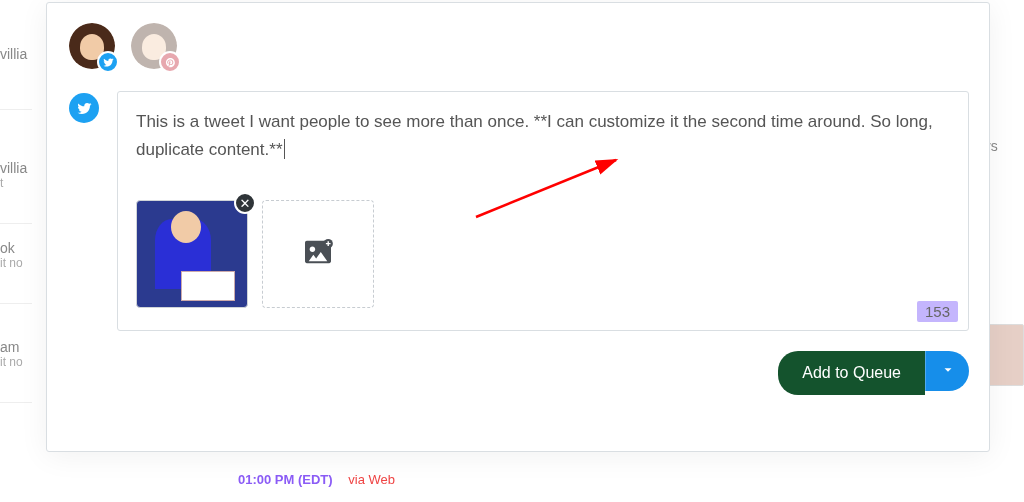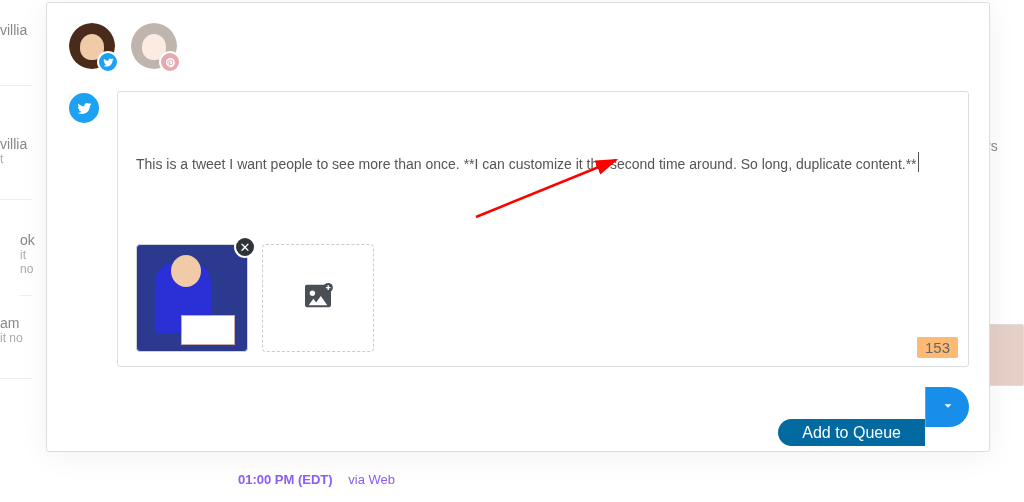--- a/index.html
+++ b/index.html
@@ -2,28 +2,28 @@
 <html><head>
 <meta charset="utf-8">
 <style>
   * { box-sizing: border-box; margin: 0; padding: 0; }
   html, body { width: 1024px; height: 502px; overflow: hidden; font-family: -apple-system, BlinkMacSystemFont, "Segoe UI", Helvetica, Arial, sans-serif; background:#fff; }
   body { position: relative; color:#333; }
 
   
   .bg { position:absolute; inset:0; z-index:0; color:#888; }
   .bg .edge-left { position:absolute; left:0; width:32px; }
-  .bg .item { height:70px; border-bottom:1px solid #eee; padding:6px 0 0 0; font-size:14px; }
+  .bg .item { height:70px; border-bottom:1px solid #eee; padding:6px 0 0 0; font-size:14px;margin-top:24px; }
   .bg .item .sub { font-size:12px; color:#aaa; }
   .bg .edge-right { position:absolute; right:12px; width:36px; }
   .bg .thumb { width:36px; height:62px; background:#e6cfc6; border-radius:2px; position:absolute; right:0; top:324px; border:1px solid #ddd; }
   .bg .bottom { position:absolute; left:0; right:0; bottom:0; height:46px; }
   .bg .bottom .time { position:absolute; left:238px; top:16px; font-size:13px; color:#888; }
   .bg .bottom .time b { font-weight:600; color:#8b5cf6; }
-  .bg .bottom .time .via { color:#8b5cf6; margin-left:12px; }
+  .bg .bottom .time .via { color:#ef4444; margin-left:12px; }
 
   
   .modal {
     position:absolute;
     left:46px; top:2px;
     width:944px; height:450px;
     background:#fff;
     border:1px solid #d9dee2;
     border-radius:3px;
     box-shadow: 0 4px 30px rgba(0,0,0,0.06);
@@ -50,27 +50,26 @@
 
   .compose-box {
     flex:1;
     border:1px solid #d9dee2;
     border-radius:3px;
     padding:16px 18px 14px 18px;
     position:relative;
     min-height:240px;
   }
   .compose-text {
-    font-size:14px;
+    font-size:17px;
     line-height:1.65;
     color:#555;
     outline:none;
     min-height:64px;
     word-wrap:break-word;
-    margin-top:44px;
   }
   .caret { display:inline-block; width:1px; height:20px; background:#555; vertical-align:text-bottom; margin-left:1px; }
 
   .media-row { margin-top:28px; display:flex; gap:14px; }
   .thumb-wrap { position:relative; width:112px; height:108px; }
   .thumb-img { width:112px; height:108px; border-radius:4px; background:#2b3a8f; position:relative; overflow:hidden; border:1px solid #d0d4d8; }
   .thumb-img .person { position:absolute; left:18px; top:18px; width:56px; height:70px; background:#2a2fd6; border-radius:30% 30% 0 0; }
   .thumb-img .head { position:absolute; left:34px; top:10px; width:30px; height:32px; background:#f1cba7; border-radius:50%; }
   .thumb-img .card { position:absolute; left:44px; bottom:6px; width:54px; height:30px; background:#fff; border:1px solid #caa; }
   .thumb-close { position:absolute; right:-8px; top:-8px; width:22px; height:22px; border-radius:50%; background:#2f3438; color:#fff; display:flex; align-items:center; justify-content:center; font-size:13px; cursor:pointer; border:2px solid #fff; }
@@ -79,38 +78,37 @@
     border:1.5px dashed #c7ccd1;
     border-radius:4px;
     display:flex; align-items:center; justify-content:center;
     cursor:pointer;
   }
   .add-media svg { width:30px; height:26px; fill:#4a4f55; }
 
   .counter {
     position:absolute;
     right:10px; bottom:8px;
-    background:#fdba74;
+    background:#c4b5fd;
     color:#666;
     font-size:15px;
     padding:2px 8px;
     border-radius:2px;
   }
 
   .actions { display:flex; justify-content:flex-end; margin-top:20px; gap:0; }
   .btn-queue {
-    background:#0369a1;
+    background:#14532d;
     color:#fff;
     border:none;
-    height:27px;
+    height:44px;
     padding:0 24px;
     font-size:16px;
     border-radius:20px 0 0 20px;
     cursor:pointer;
-    margin-top:32px;
   }
   .btn-drop {
     background:#168eea;
     border:none;
     height:40px;
     width:44px;
     border-radius:0 20px 20px 0;
     cursor:pointer;
     display:flex; align-items:center; justify-content:center;
     border-left:1px solid rgba(255,255,255,0.25);
@@ -129,21 +127,21 @@
       <div>villia</div>
       <div class="sub"></div>
     </div>
   </div>
   <div class="edge-left" style="top:130px;">
     <div class="item">
       <div>villia</div>
       <div class="sub">t</div>
     </div>
   </div>
-  <div class="edge-left" style="top:226px;padding-left:20px;">
+  <div class="edge-left" style="top:210px;">
     <div class="item">
       <div>ok</div>
       <div class="sub">it no</div>
     </div>
   </div>
   <div class="edge-left" style="top:309px;">
     <div class="item">
       <div>am</div>
       <div class="sub">it no</div>
     </div>

